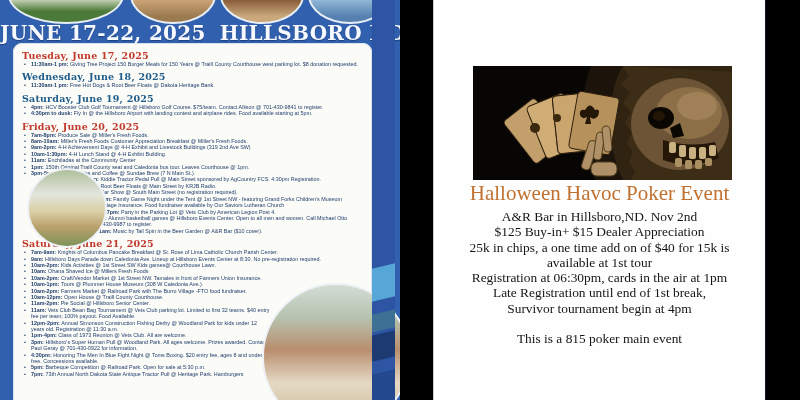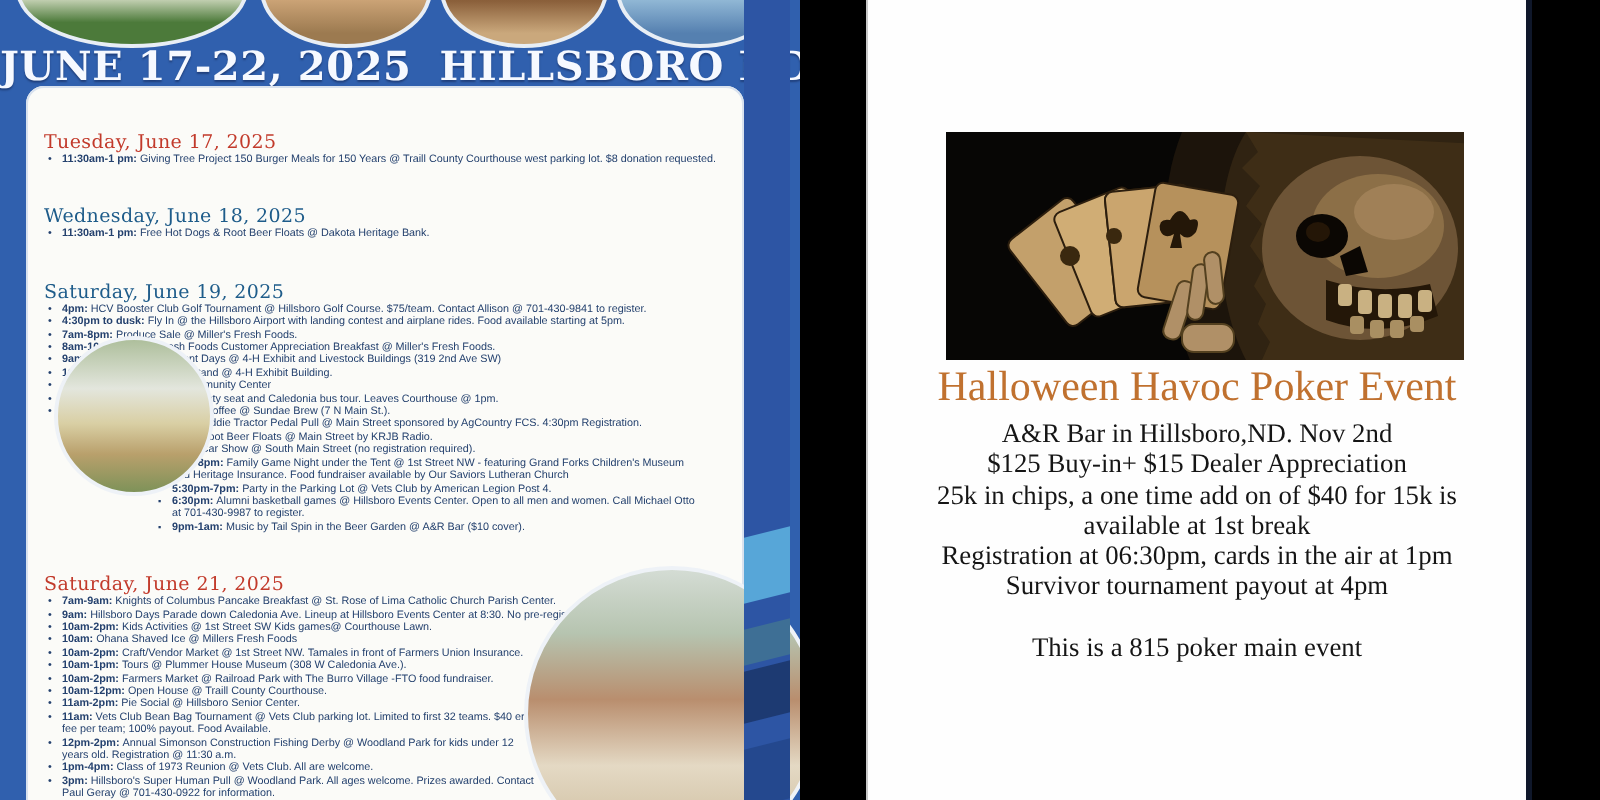--- a/index.html
+++ b/index.html
@@ -13,21 +13,21 @@
   .photo.p1{left:8px;width:116px;background:linear-gradient(180deg,#9db86f 20%,#d9e0c8 55%,#4c7a3a 80%)}
   .photo.p2{left:130px;width:86px;background:linear-gradient(180deg,#e7d3ae 30%,#caa275 60%,#9c7a50 90%)}
   .photo.p3{left:220px;width:84px;background:linear-gradient(180deg,#caa87c 25%,#8a5f3a 60%,#caa87c 90%)}
   .photo.p4{left:308px;width:84px;background:linear-gradient(180deg,#bcd6e8 30%,#8fb6d4 60%,#5580b0 90%)}
   .flyer-title{position:absolute;top:21px;left:0;width:392px;text-align:center;color:#f6f9ff;
     font-family:"DejaVu Serif",serif;font-weight:bold;font-size:20px;letter-spacing:.3px;white-space:nowrap;
     text-shadow:0 1px 1px rgba(0,0,30,.35)}
   .flyer-title .gap{display:inline-block;width:14px}
   .schedule-box{position:absolute;left:13px;top:43px;width:359px;height:365px;background:#fbfbf8;
     border-radius:9px;padding:3px 5px 0 9px;box-shadow:0 0 0 1px #d9e2ee inset}
-  .day-h{font-family:"DejaVu Serif",serif;font-weight:normal;font-size:9.5px;line-height:11px;margin-top:20px;letter-spacing:.2px}
+  .day-h{font-family:"DejaVu Serif",serif;font-weight:bold;font-size:9.5px;line-height:11px;margin-top:4px;letter-spacing:.2px}
   .day-h.red{color:#c23a2b}
   .day-h.blue{color:#1e5c8a}
   .event{position:relative;padding-left:9px;font-size:5.4px;line-height:6.4px;color:#24416e;max-width:338px}
   .event::before{content:'•';position:absolute;left:2px;top:0;font-size:5.4px;color:#24416e}
   .event.sub{margin-left:55px;max-width:272px}
   .event.sub::before{content:'▪';font-size:4.6px}
   .event.narrow{max-width:248px}
   .event .t{font-weight:bold}
   .side-stripe{position:absolute;left:372px;top:0;width:23px;height:400px;background:#2d55a4;overflow:hidden}
   .seg{position:absolute;left:0;width:23px;transform:skewY(-14deg)}
@@ -41,21 +41,21 @@
   .photo-circle.big{left:262px;top:283px;width:148px;height:148px;
     background:linear-gradient(180deg,#d4dcd4 0%,#b6c4b0 22%,#b98e6e 45%,#e4d9c4 68%,#c8b694 100%)}
 
   
   .bar{position:absolute;top:0;height:400px;background:#000}
   .bar.left-bar{left:400px;width:33px}
   .bar.right-bar{left:766px;width:34px}
 
   
   .right-page{position:absolute;left:433px;top:0;width:333px;height:400px;background:#fefefe;
-    border-left:1px solid #c8c8c8;border-right:3px solid #0f172a;
+    border-left:1px solid #c8c8c8;border-right:1px solid #0f172a;
     font-family:"Liberation Serif",serif;text-align:center;color:#151515}
   .reaper{position:absolute;left:39px;top:66px;width:259px;height:114px;display:block}
   .ptitle{position:absolute;left:0;top:182px;width:100%;font-size:21px;line-height:23px;
     color:#c0712f;white-space:nowrap}
   .poker-lines{position:absolute;left:0;top:209px;width:100%}
   .pline{font-size:13.4px;line-height:15.3px;white-space:nowrap}
   .pspace{height:15.3px}
 </style>
 </head>
 <body>
@@ -73,20 +73,21 @@
     <div class="flyer-title"><span>JUNE 17-22, 2025</span><span class="gap"></span><span>HILLSBORO ND</span></div>
 
     <div class="schedule-box" id="schedule">
         <div class="day-h red">Tuesday, June 17, 2025</div>
         <div class="event"><span class="t">11:30am-1 pm: </span><span>Giving Tree Project 150 Burger Meals for 150 Years @ Traill County Courthouse west parking lot. $8 donation requested.</span></div>
         <div class="day-h blue">Wednesday, June 18, 2025</div>
         <div class="event"><span class="t">11:30am-1 pm: </span><span>Free Hot Dogs &amp; Root Beer Floats @ Dakota Heritage Bank.</span></div>
         <div class="day-h blue">Saturday, June 19, 2025</div>
         <div class="event"><span class="t">4pm: </span><span>HCV Booster Club Golf Tournament @ Hillsboro Golf Course. $75/team. Contact Allison @ 701-430-9841 to register.</span></div>
         <div class="event"><span class="t">4:30pm to dusk: </span><span>Fly In @ the Hillsboro Airport with landing contest and airplane rides. Food available starting at 5pm.</span></div>
+        <div class="day-h red">Friday, June 20, 2025</div>
         <div class="event"><span class="t">7am-8pm: </span><span>Produce Sale @ Miller's Fresh Foods.</span></div>
         <div class="event"><span class="t">8am-10am: </span><span>Miller's Fresh Foods Customer Appreciation Breakfast @ Miller's Fresh Foods.</span></div>
         <div class="event"><span class="t">9am-2pm: </span><span>4-H Achievement Days @ 4-H Exhibit and Livestock Buildings (319 2nd Ave SW)</span></div>
         <div class="event"><span class="t">10am-1:30pm: </span><span>4-H Lunch Stand @ 4-H Exhibit Building.</span></div>
         <div class="event"><span class="t">11am: </span><span>Enchiladas at the Community Center</span></div>
         <div class="event"><span class="t">1pm: </span><span>150th Original Traill County seat and Caledonia bus tour. Leaves Courthouse @ 1pm.</span></div>
         <div class="event"><span class="t">3pm-5pm: </span><span>Free Cookies and Coffee @ Sundae Brew (7 N Main St.).</span></div>
         <div class="event sub"><span class="t">5pm: </span><span>Kiddie Tractor Pedal Pull @ Main Street sponsored by AgCountry FCS. 4:30pm Registration.</span></div>
         <div class="event sub"><span class="t">5pm: </span><span>Root Beer Floats @ Main Street by KRJB Radio.</span></div>
         <div class="event sub"><span class="t">5pm: </span><span>Car Show @ South Main Street (no registration required).</span></div>
@@ -166,22 +167,23 @@
         <rect x="130" y="60" width="8" height="26" rx="4" transform="rotate(-6 134 73)"></rect>
         <rect x="118" y="96" width="26" height="14" rx="6"></rect>
       </g>
     </svg>
 
     <div class="ptitle">Halloween Havoc Poker Event</div>
     <div class="poker-lines" id="pokerLines">
         <div class="pline">A&amp;R Bar in Hillsboro,ND. Nov 2nd</div>
         <div class="pline">$125 Buy-in+ $15 Dealer Appreciation</div>
         <div class="pline">25k in chips, a one time add on of $40 for 15k is</div>
-        <div class="pline">available at 1st break</div>
+        <div class="pline">available at 1st tour</div>
         <div class="pline">Registration at 06:30pm, cards in the air at 1pm</div>
-        <div class="pline">Survivor tournament payout at 4pm</div>
+        <div class="pline">Late Registration until end of 1st break,</div>
+        <div class="pline">Survivor tournament begin at 4pm</div>
         <div class="pspace"></div>
         <div class="pline">This is a 815 poker main event</div>
       </div>
   </div>
 
   <div class="bar right-bar"></div>
 </div>
 
 </body></html>

